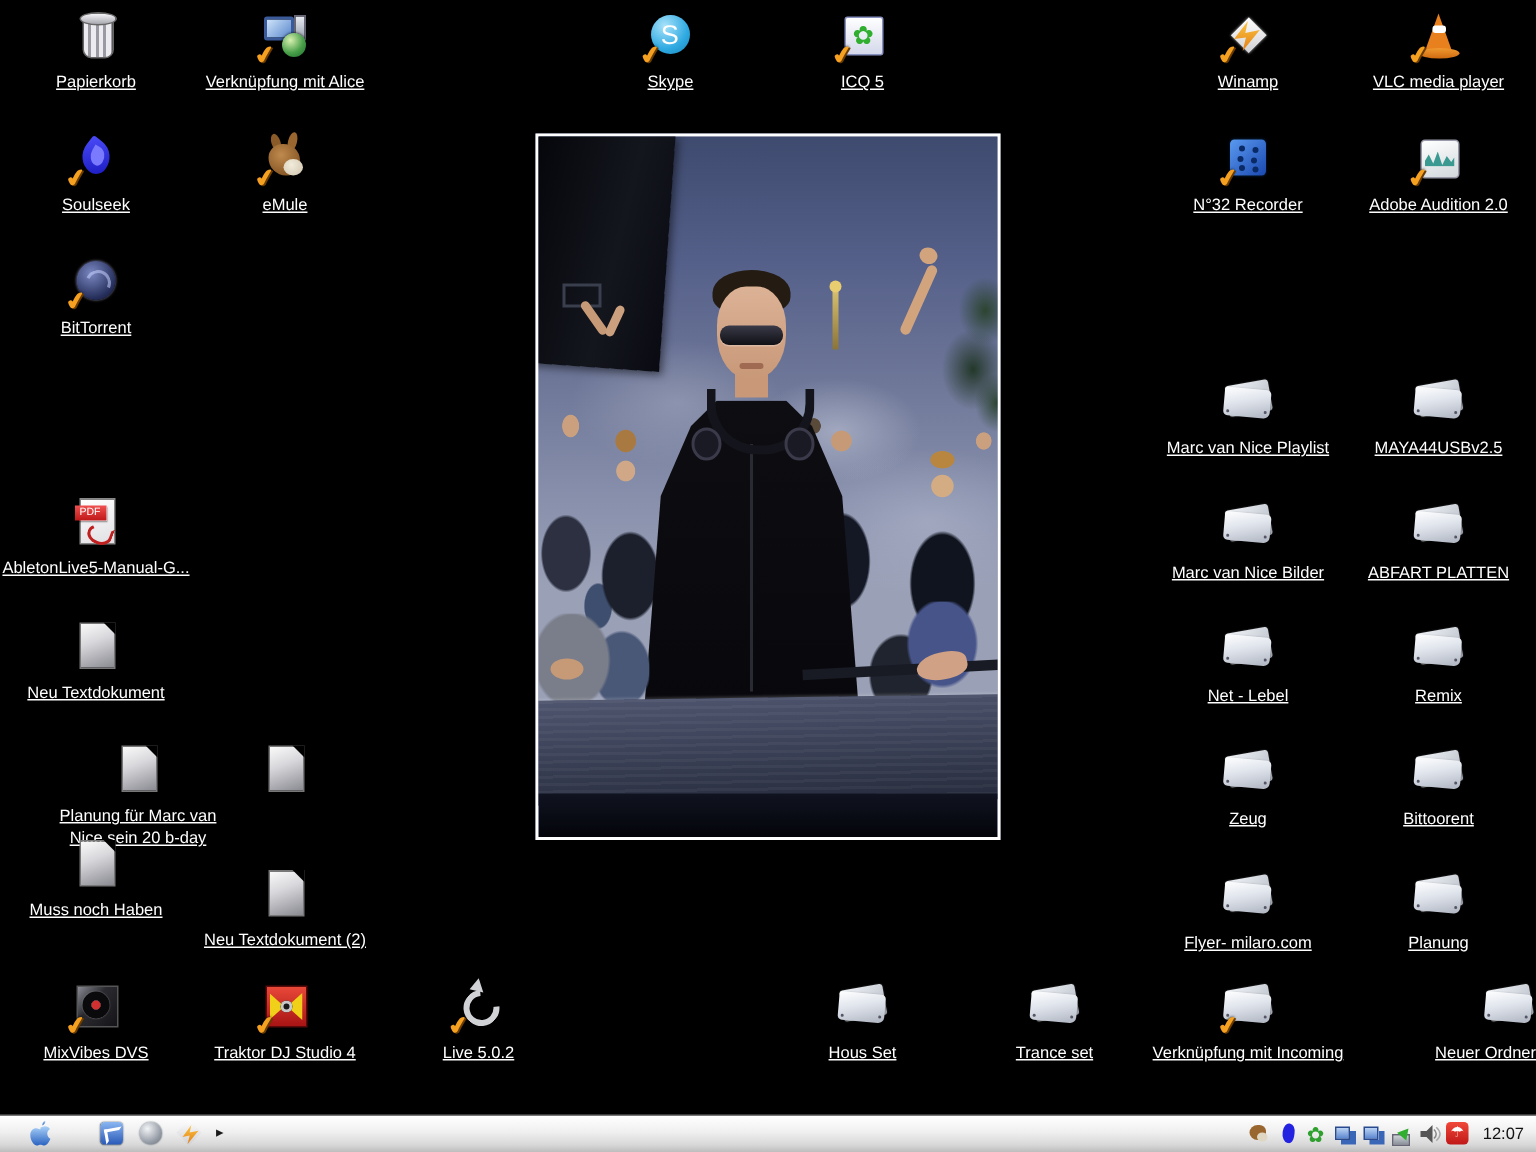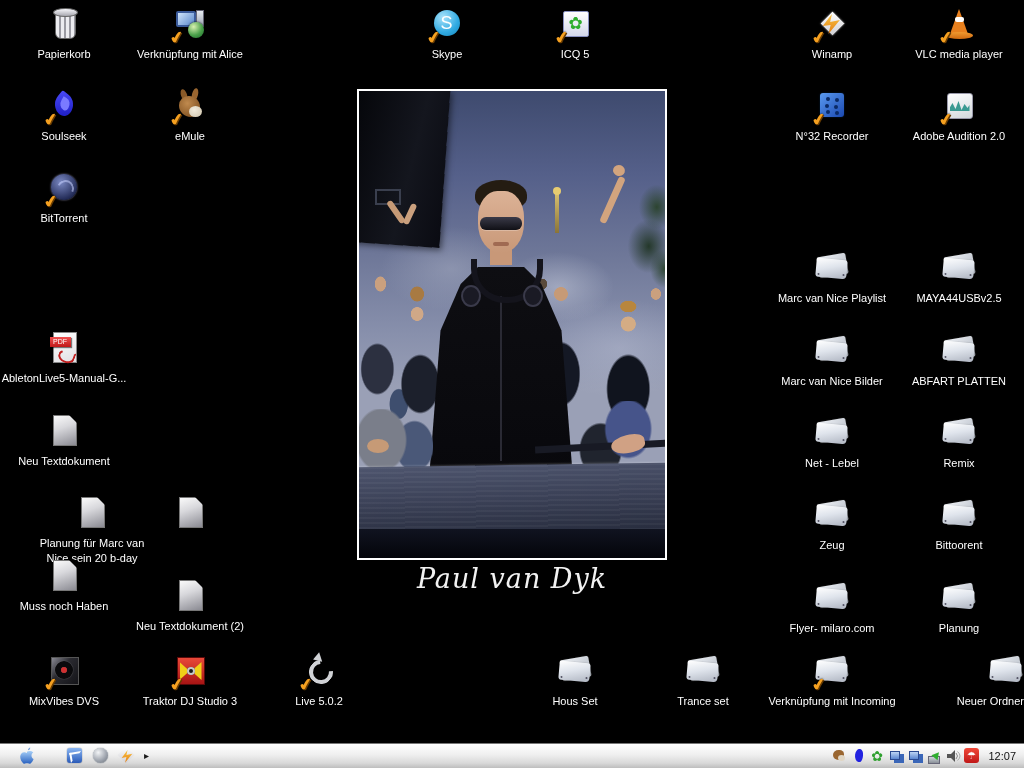--- a/index.html
+++ b/index.html
@@ -4,21 +4,21 @@
 <style>
   html,body{margin:0;padding:0;background:#000;}
   #screen{position:relative;width:1024px;height:768px;background:#000;overflow:hidden;
           font-family:"Liberation Sans",sans-serif;}
 
   
   .desktop-icon{position:absolute;width:130px;text-align:center;color:#fff;
     font:11px/15px "Liberation Sans",sans-serif;cursor:default;}
   .di-art{position:relative;display:inline-block;width:35px;height:35px;}
   .di-art i,.di-art b{position:absolute;font-style:normal;font-weight:normal;}
-  .di-label{display:block;margin-top:2px;text-shadow:1px 1px 2px #000;}
+  .di-label{display:block;margin-top:2px;text-shadow:1px 1px 2px #000;text-decoration:underline;}
   .lbl-line{display:block;white-space:nowrap;}
   .shortcut-mark{position:absolute;left:-3px;bottom:-4px;color:#f5a020;font-size:16px;
     font-weight:bold;transform:rotate(-10deg);text-shadow:1px 1px 0 #6a3c00,0 0 2px #000;}
 
   
   .a-trash-body{left:8px;top:6px;width:19px;height:25px;border:1px solid #666;border-radius:3px 3px 6px 6px;
     background:repeating-linear-gradient(90deg,#ececf0 0 3px,#9a9aa2 3px 5px);}
   .a-trash-rim{left:6px;top:2px;width:23px;height:7px;border:1px solid #666;border-radius:50%;
     background:linear-gradient(#f6f6fa,#a8a8b0);}
   
@@ -245,21 +245,20 @@
     <div class="pvd-cup-l"></div>
     <div class="pvd-cup-r"></div>
     <div class="fig-l"></div>
     <div class="fig-r"></div>
     <div class="rail"></div>
     <div class="desk"></div>
     <div class="hand-l"></div>
     <div class="hand-r"></div>
     <div class="desk-front"></div>
   </div>
-  <div id="caption">Paul van Dyk</div>
 
   <div id="icons">
       <div class="desktop-icon" style="left: -1px; top: 6px;"><span class="di-art"><i class="a-trash-body"></i><i class="a-trash-rim"></i></span><span class="di-label">
           <span class="lbl-line">Papierkorb</span>
         </span></div>
       <div class="desktop-icon" style="left: 125px; top: 6px;"><span class="di-art"><i class="a-al-mon"></i><i class="a-al-tower"></i><i class="a-al-globe"></i><span class="shortcut-mark">✔</span></span><span class="di-label">
           <span class="lbl-line">Verknüpfung mit Alice</span>
         </span></div>
       <div class="desktop-icon" style="left: 382px; top: 6px;"><span class="di-art"><i class="a-skype">S</i><span class="shortcut-mark">✔</span></span><span class="di-label">
           <span class="lbl-line">Skype</span>
@@ -360,21 +359,21 @@
             <b class="a-mv-vinyl"></b>
             <b class="a-mv-dot"></b>
           </i><span class="shortcut-mark">✔</span></span><span class="di-label">
           <span class="lbl-line">MixVibes DVS</span>
         </span></div>
       <div class="desktop-icon" style="left: 125px; top: 653px;"><span class="di-art"><i class="a-trk">
             <b class="a-trk-l"></b>
             <b class="a-trk-r"></b>
             <b class="a-trk-c"></b>
           </i><span class="shortcut-mark">✔</span></span><span class="di-label">
-          <span class="lbl-line">Traktor DJ Studio 3</span>
+          <span class="lbl-line">Traktor DJ Studio 4</span>
         </span></div>
       <div class="desktop-icon" style="left: 254px; top: 653px;"><span class="di-art"><i class="a-live"></i><i class="a-live-head"></i><span class="shortcut-mark">✔</span></span><span class="di-label">
           <span class="lbl-line">Live 5.0.2</span>
         </span></div>
       <div class="desktop-icon" style="left: 510px; top: 653px;"><span class="di-art"><i class="a-fol-back"></i><i class="a-fol-front"></i></span><span class="di-label">
           <span class="lbl-line">Hous Set</span>
         </span></div>
       <div class="desktop-icon" style="left: 638px; top: 653px; text-align: center;"><span class="di-art"><i class="a-fol-back"></i><i class="a-fol-front"></i></span><span class="di-label">
           <span class="lbl-line">Trance set</span>
         </span></div>

